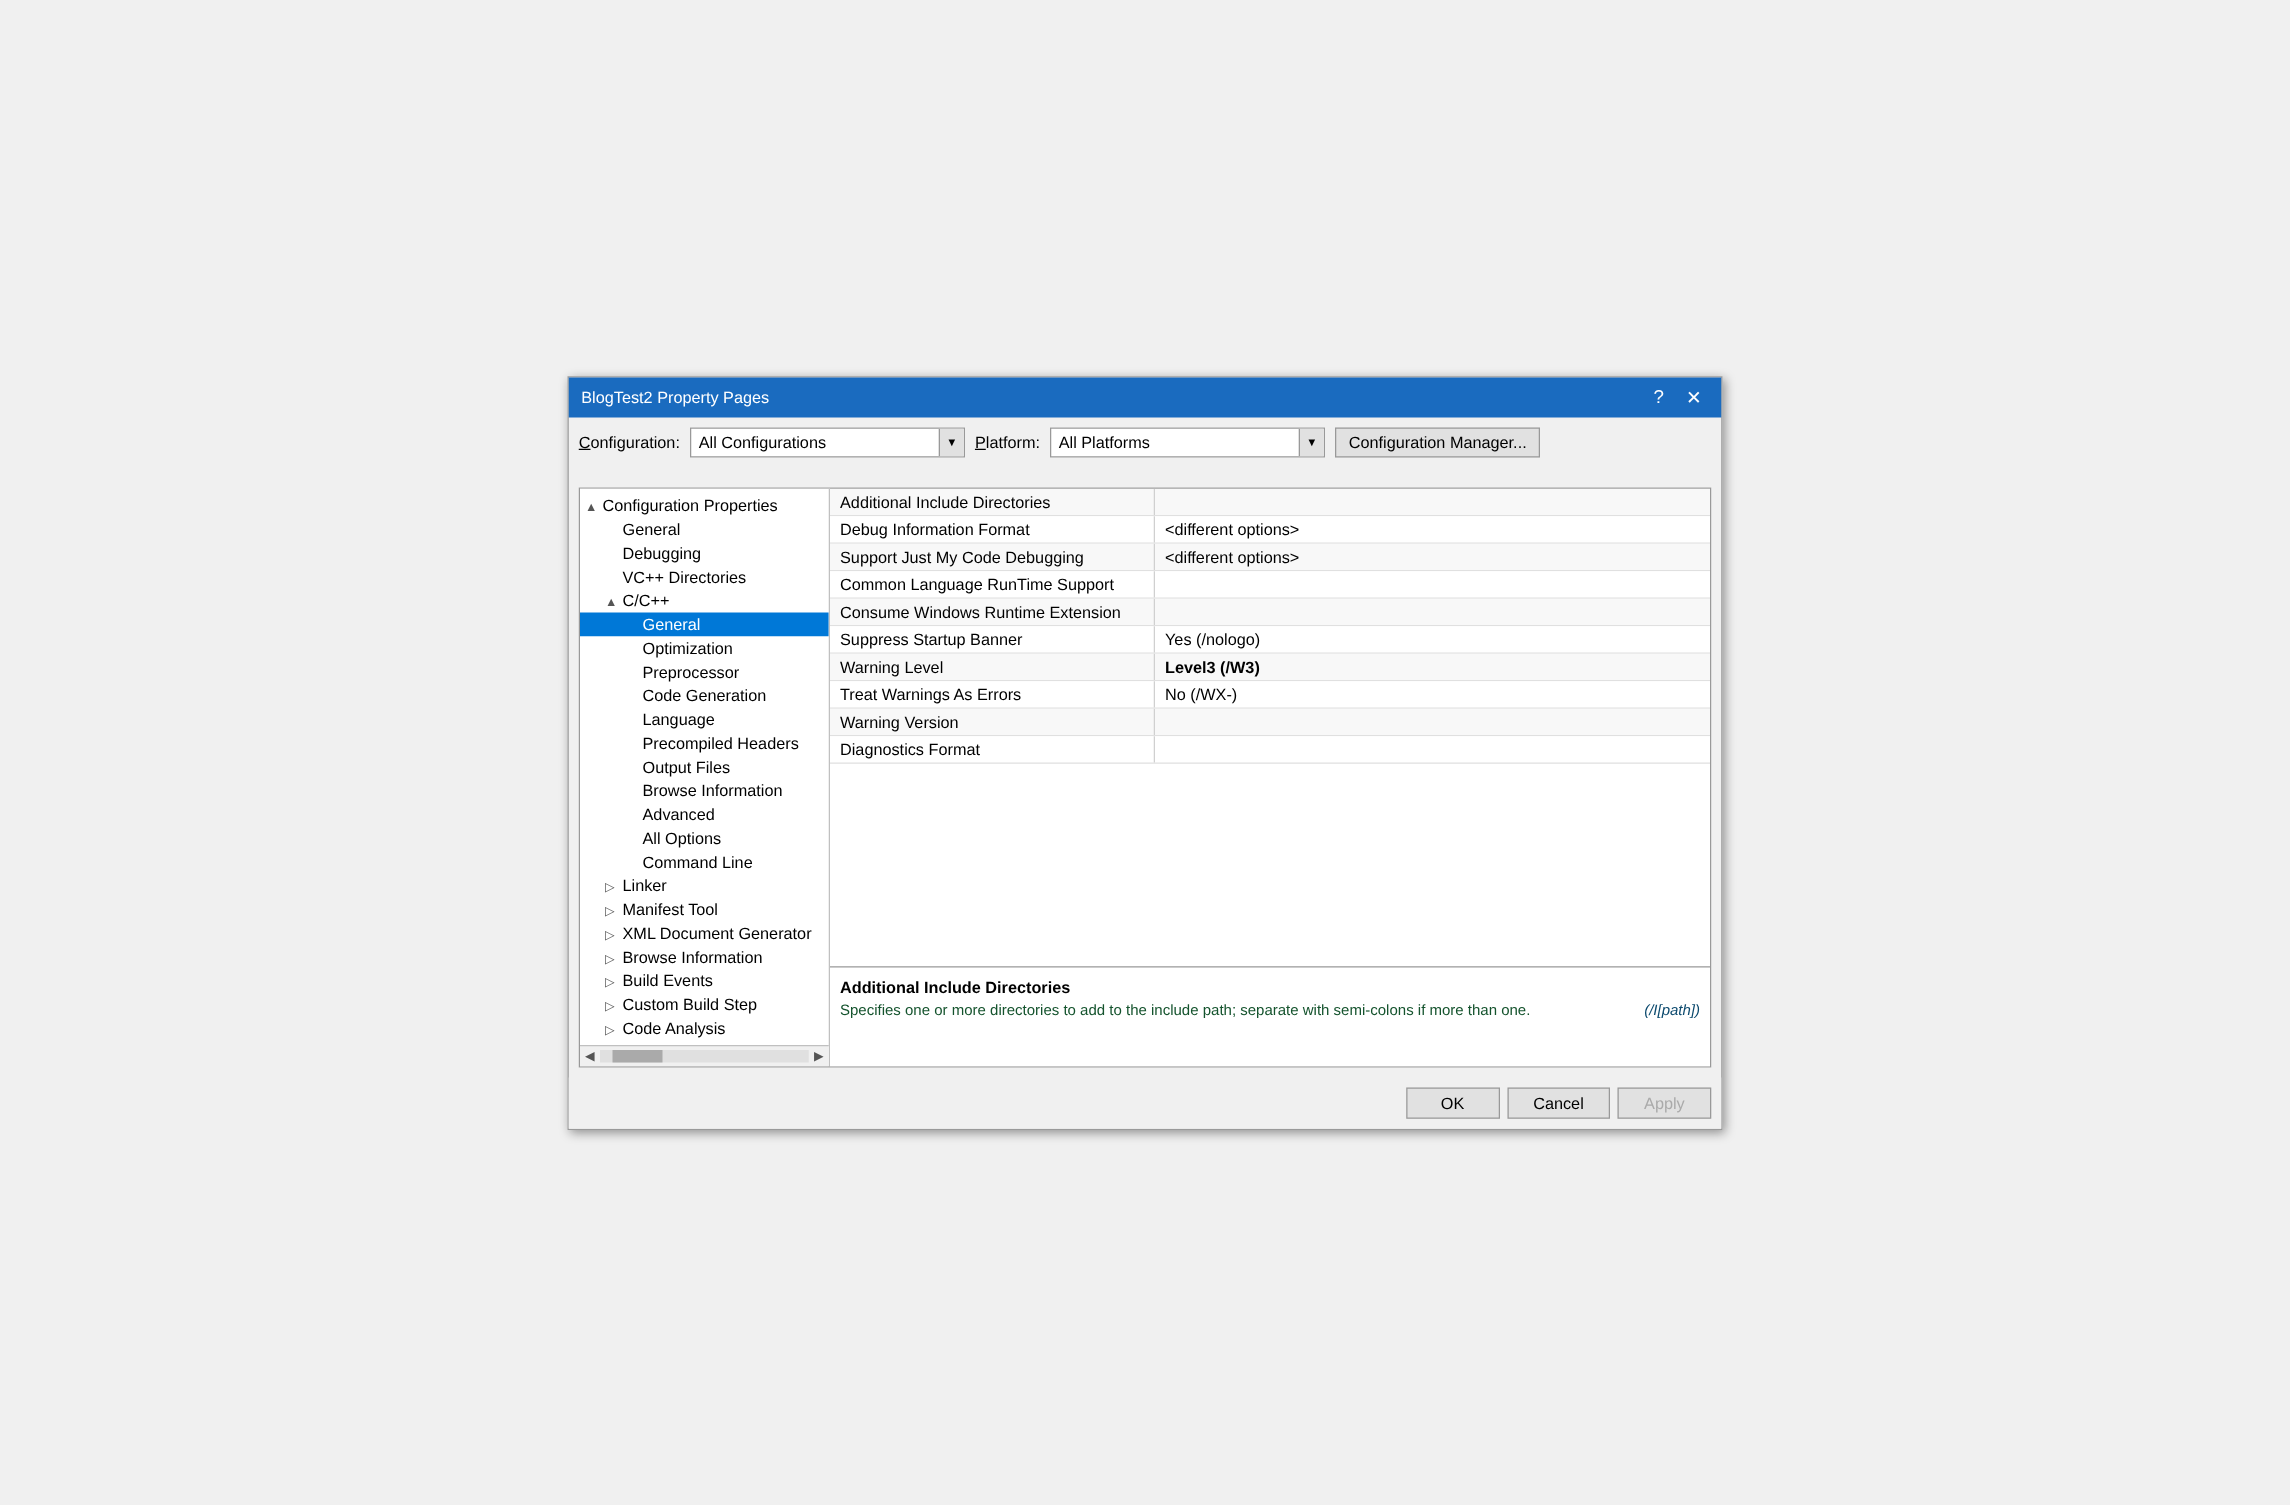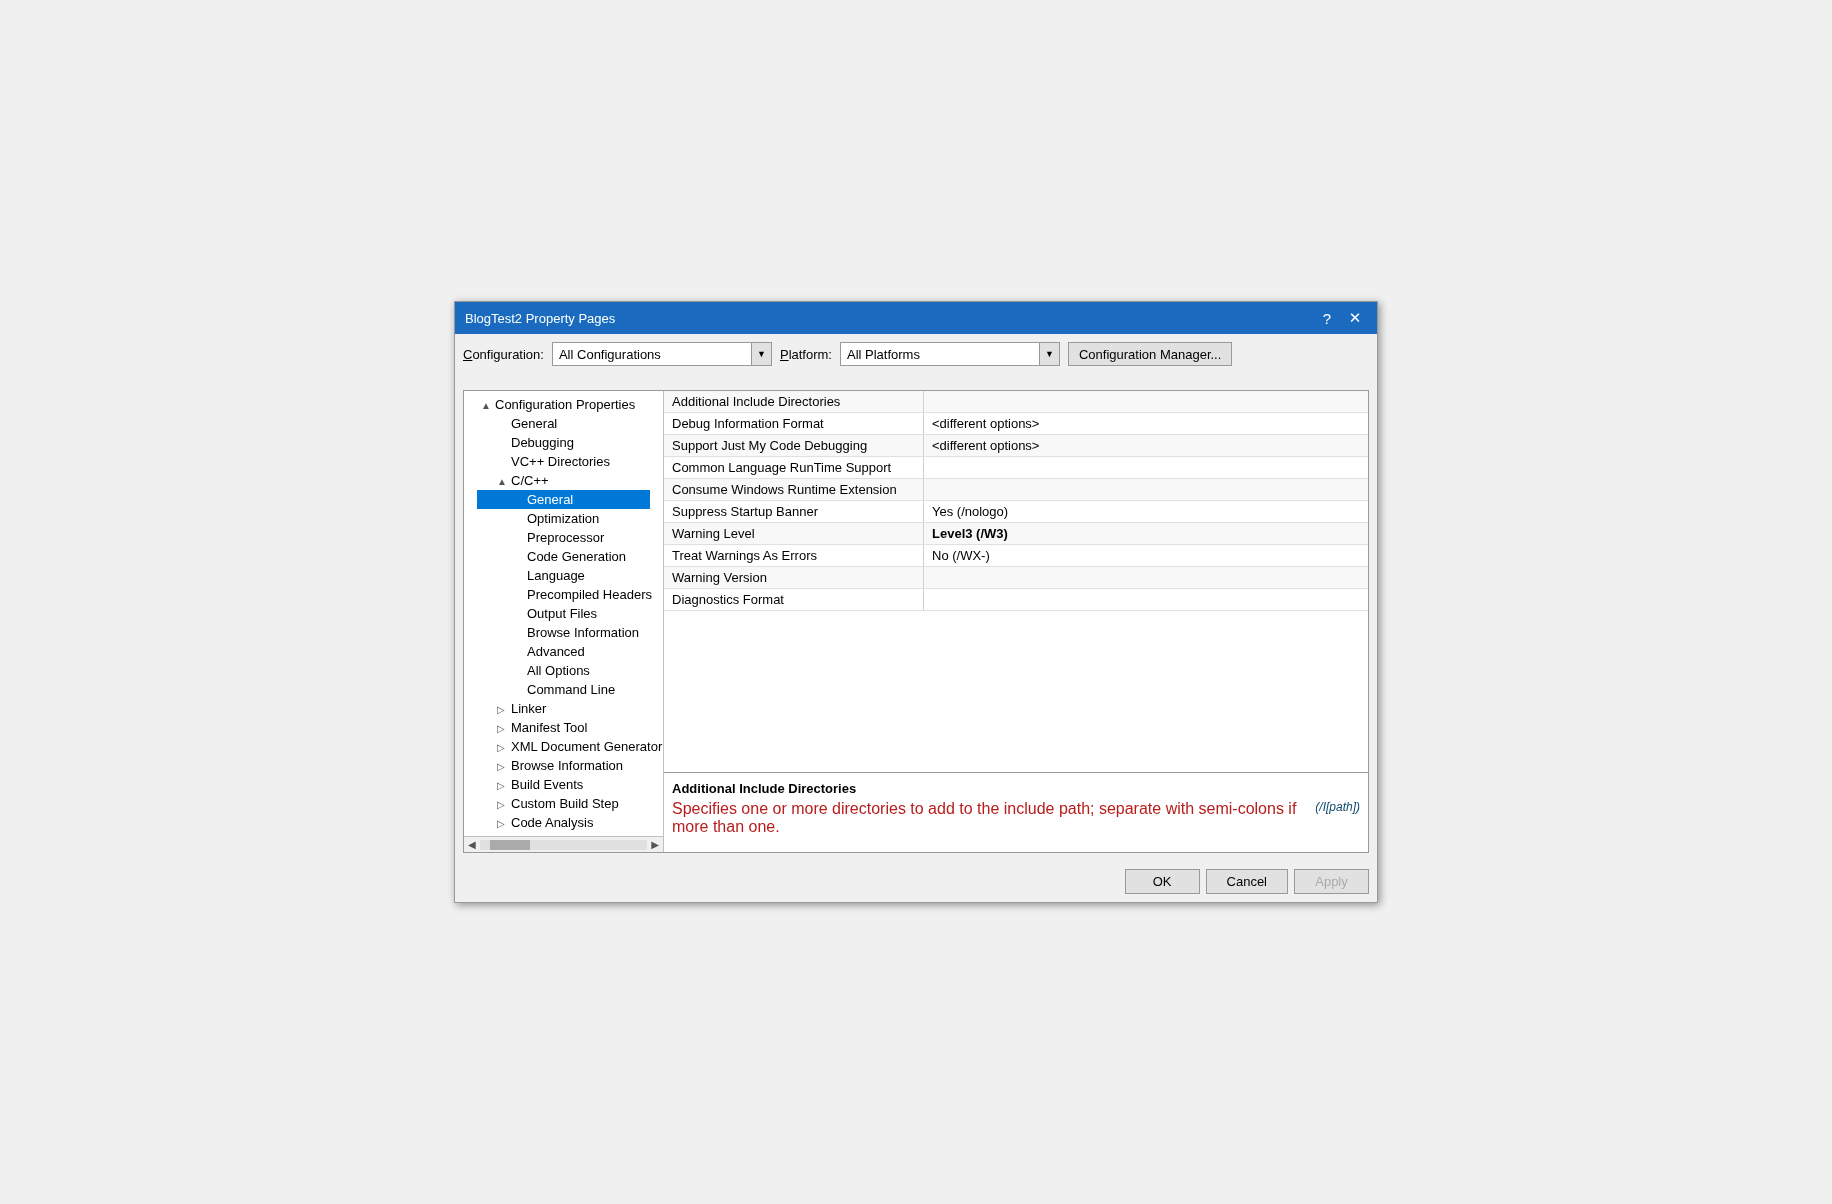--- a/index.html
+++ b/index.html
@@ -101,21 +101,21 @@
       flex: 1;
       border: 1px solid #999;
       background: white;
     }
     .tree-panel {
       width: 200px;
       min-width: 200px;
       border-right: 1px solid #c0c0c0;
       background: white;
       overflow-y: auto;
-      padding: 4px 13px;
+      padding: 4px 0;
     }
     .tree-item {
       padding: 2px 4px;
       cursor: pointer;
       white-space: nowrap;
       font-size: 13px;
     }
     .tree-item.selected {
       background: #0078d7;
       color: white;
@@ -164,22 +164,22 @@
       padding: 8px;
       background: white;
       min-height: 80px;
     }
     .prop-desc-title {
       font-weight: bold;
       font-size: 13px;
       margin-bottom: 4px;
     }
     .prop-desc-text {
-      font-size: 16px;
-      color: #b91c1c;
+      font-size: 12px;
+      color: #14532d;
     }
     .prop-desc-flag {
       font-size: 12px;
       color: #0c4a6e;
       float: right;
       font-style: italic;
     }
     .dialog-footer {
       display: flex;
       justify-content: flex-end;

